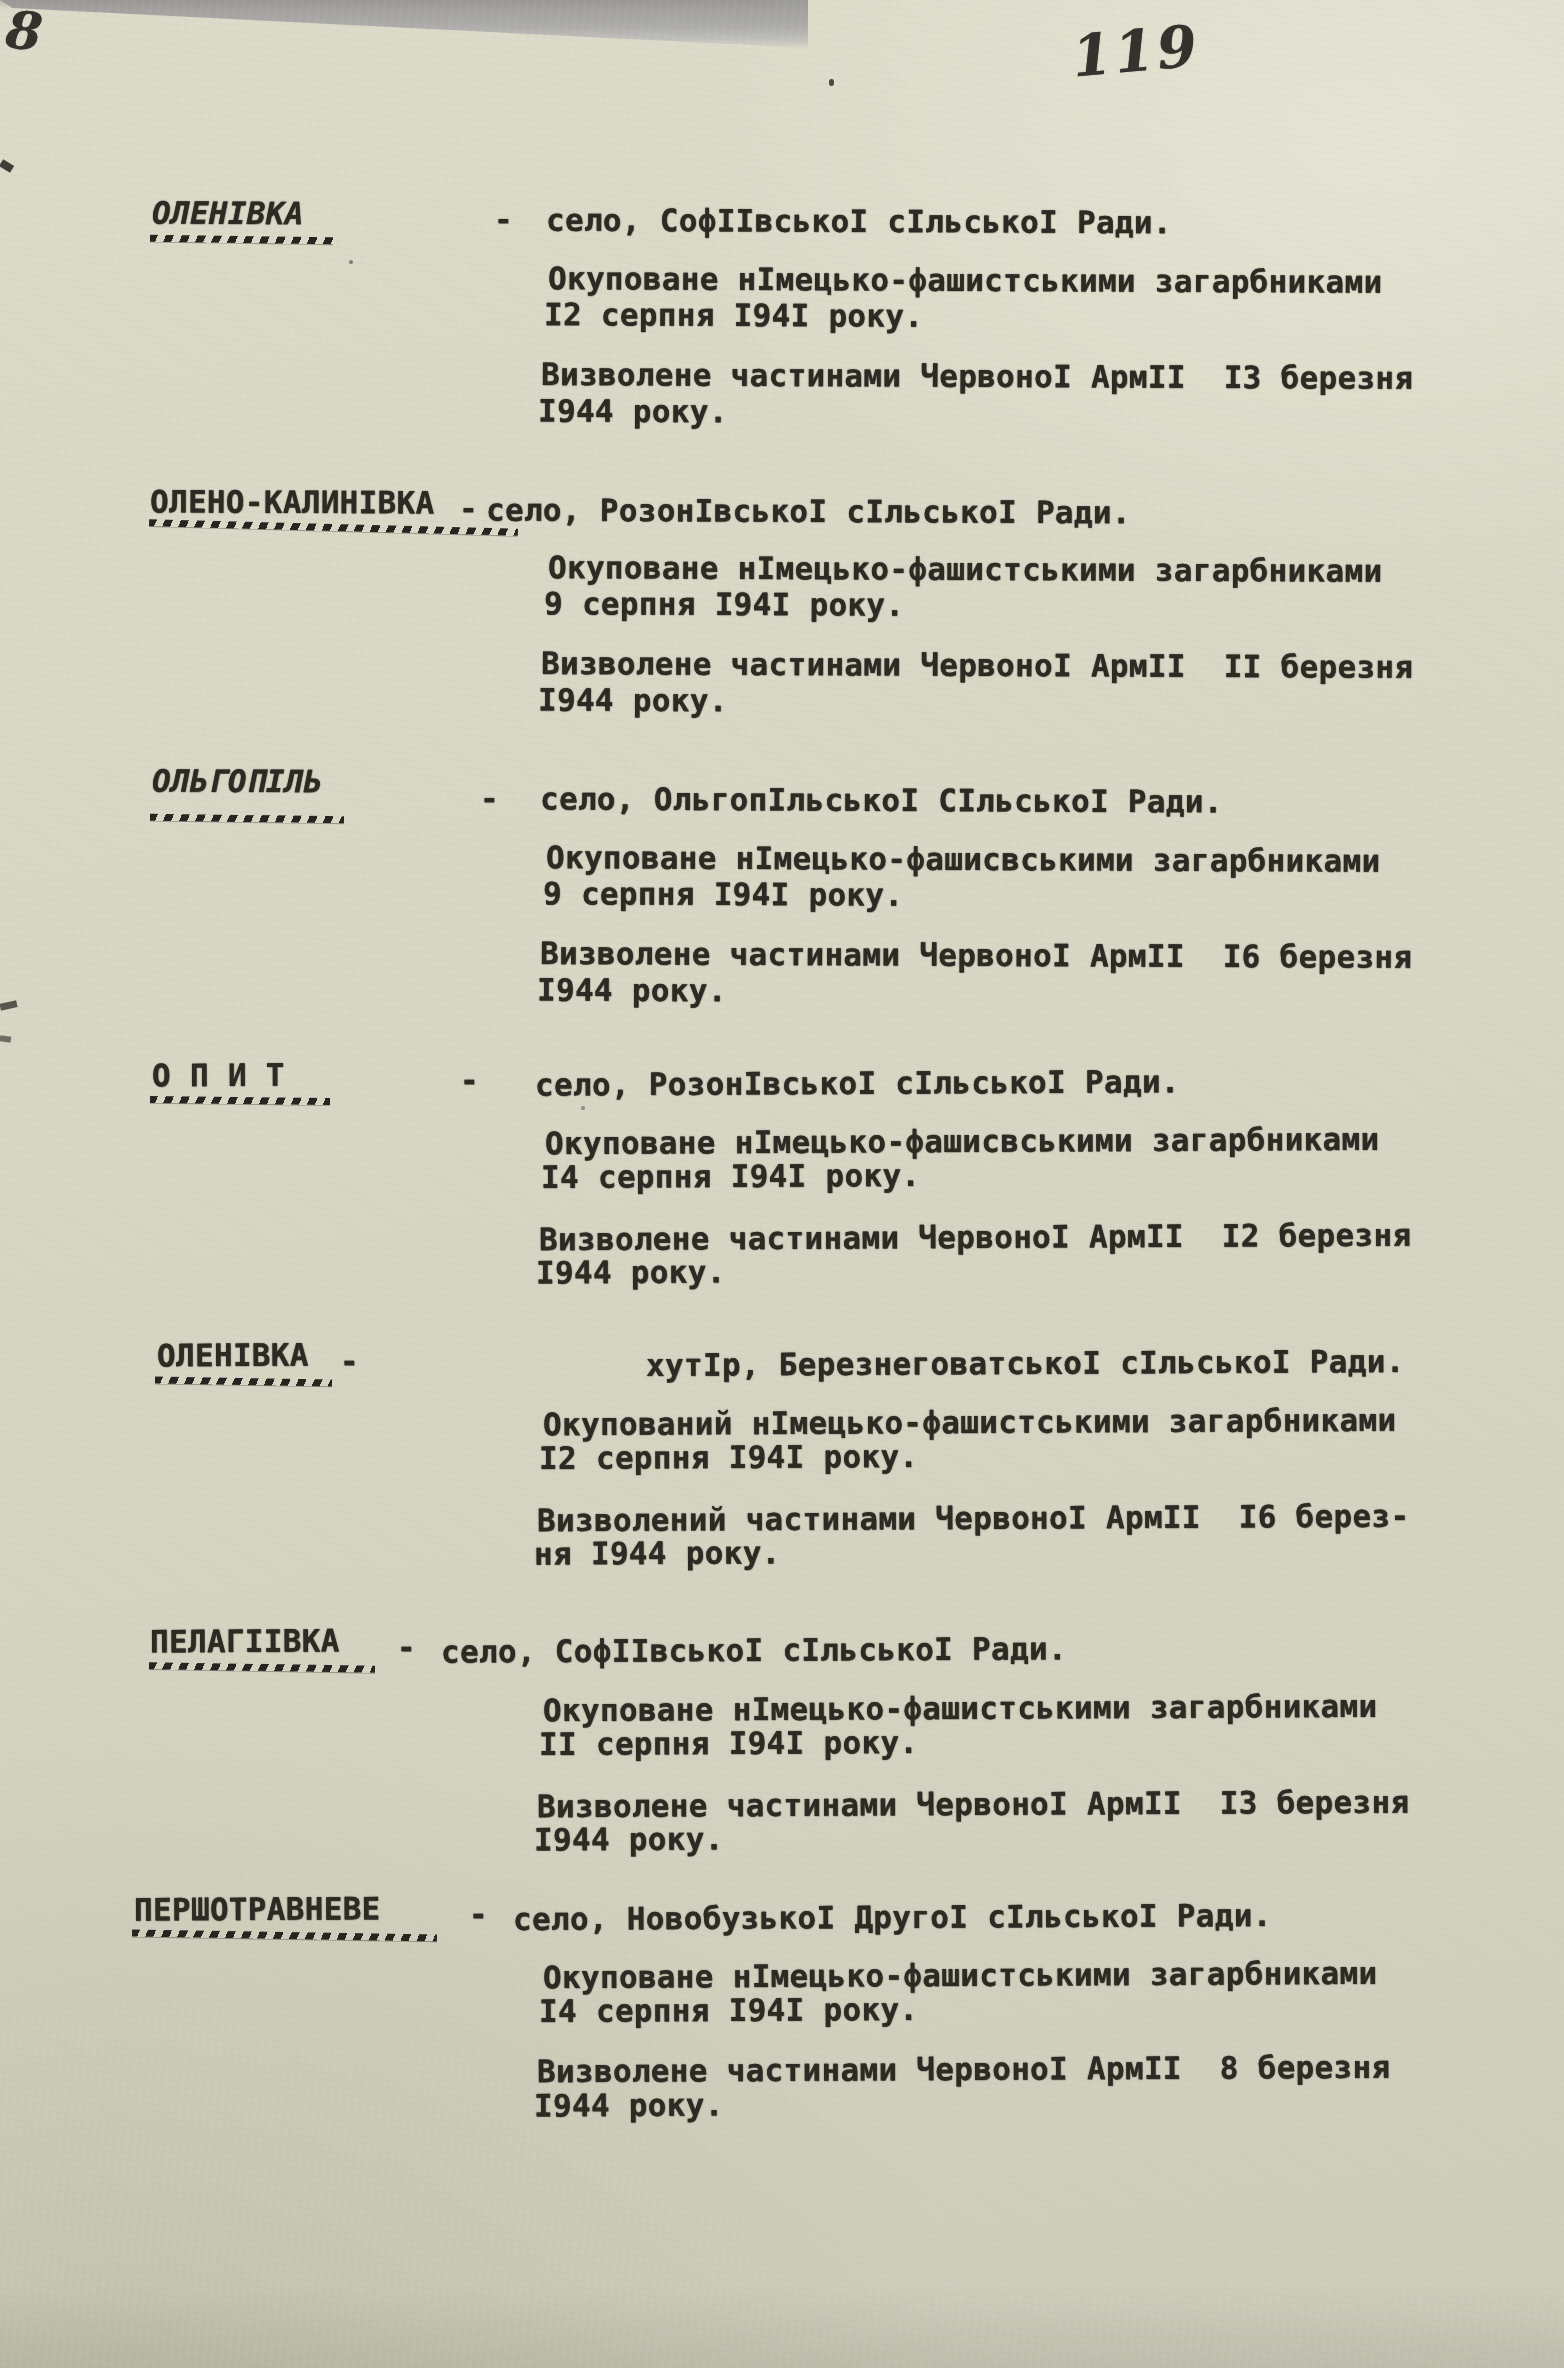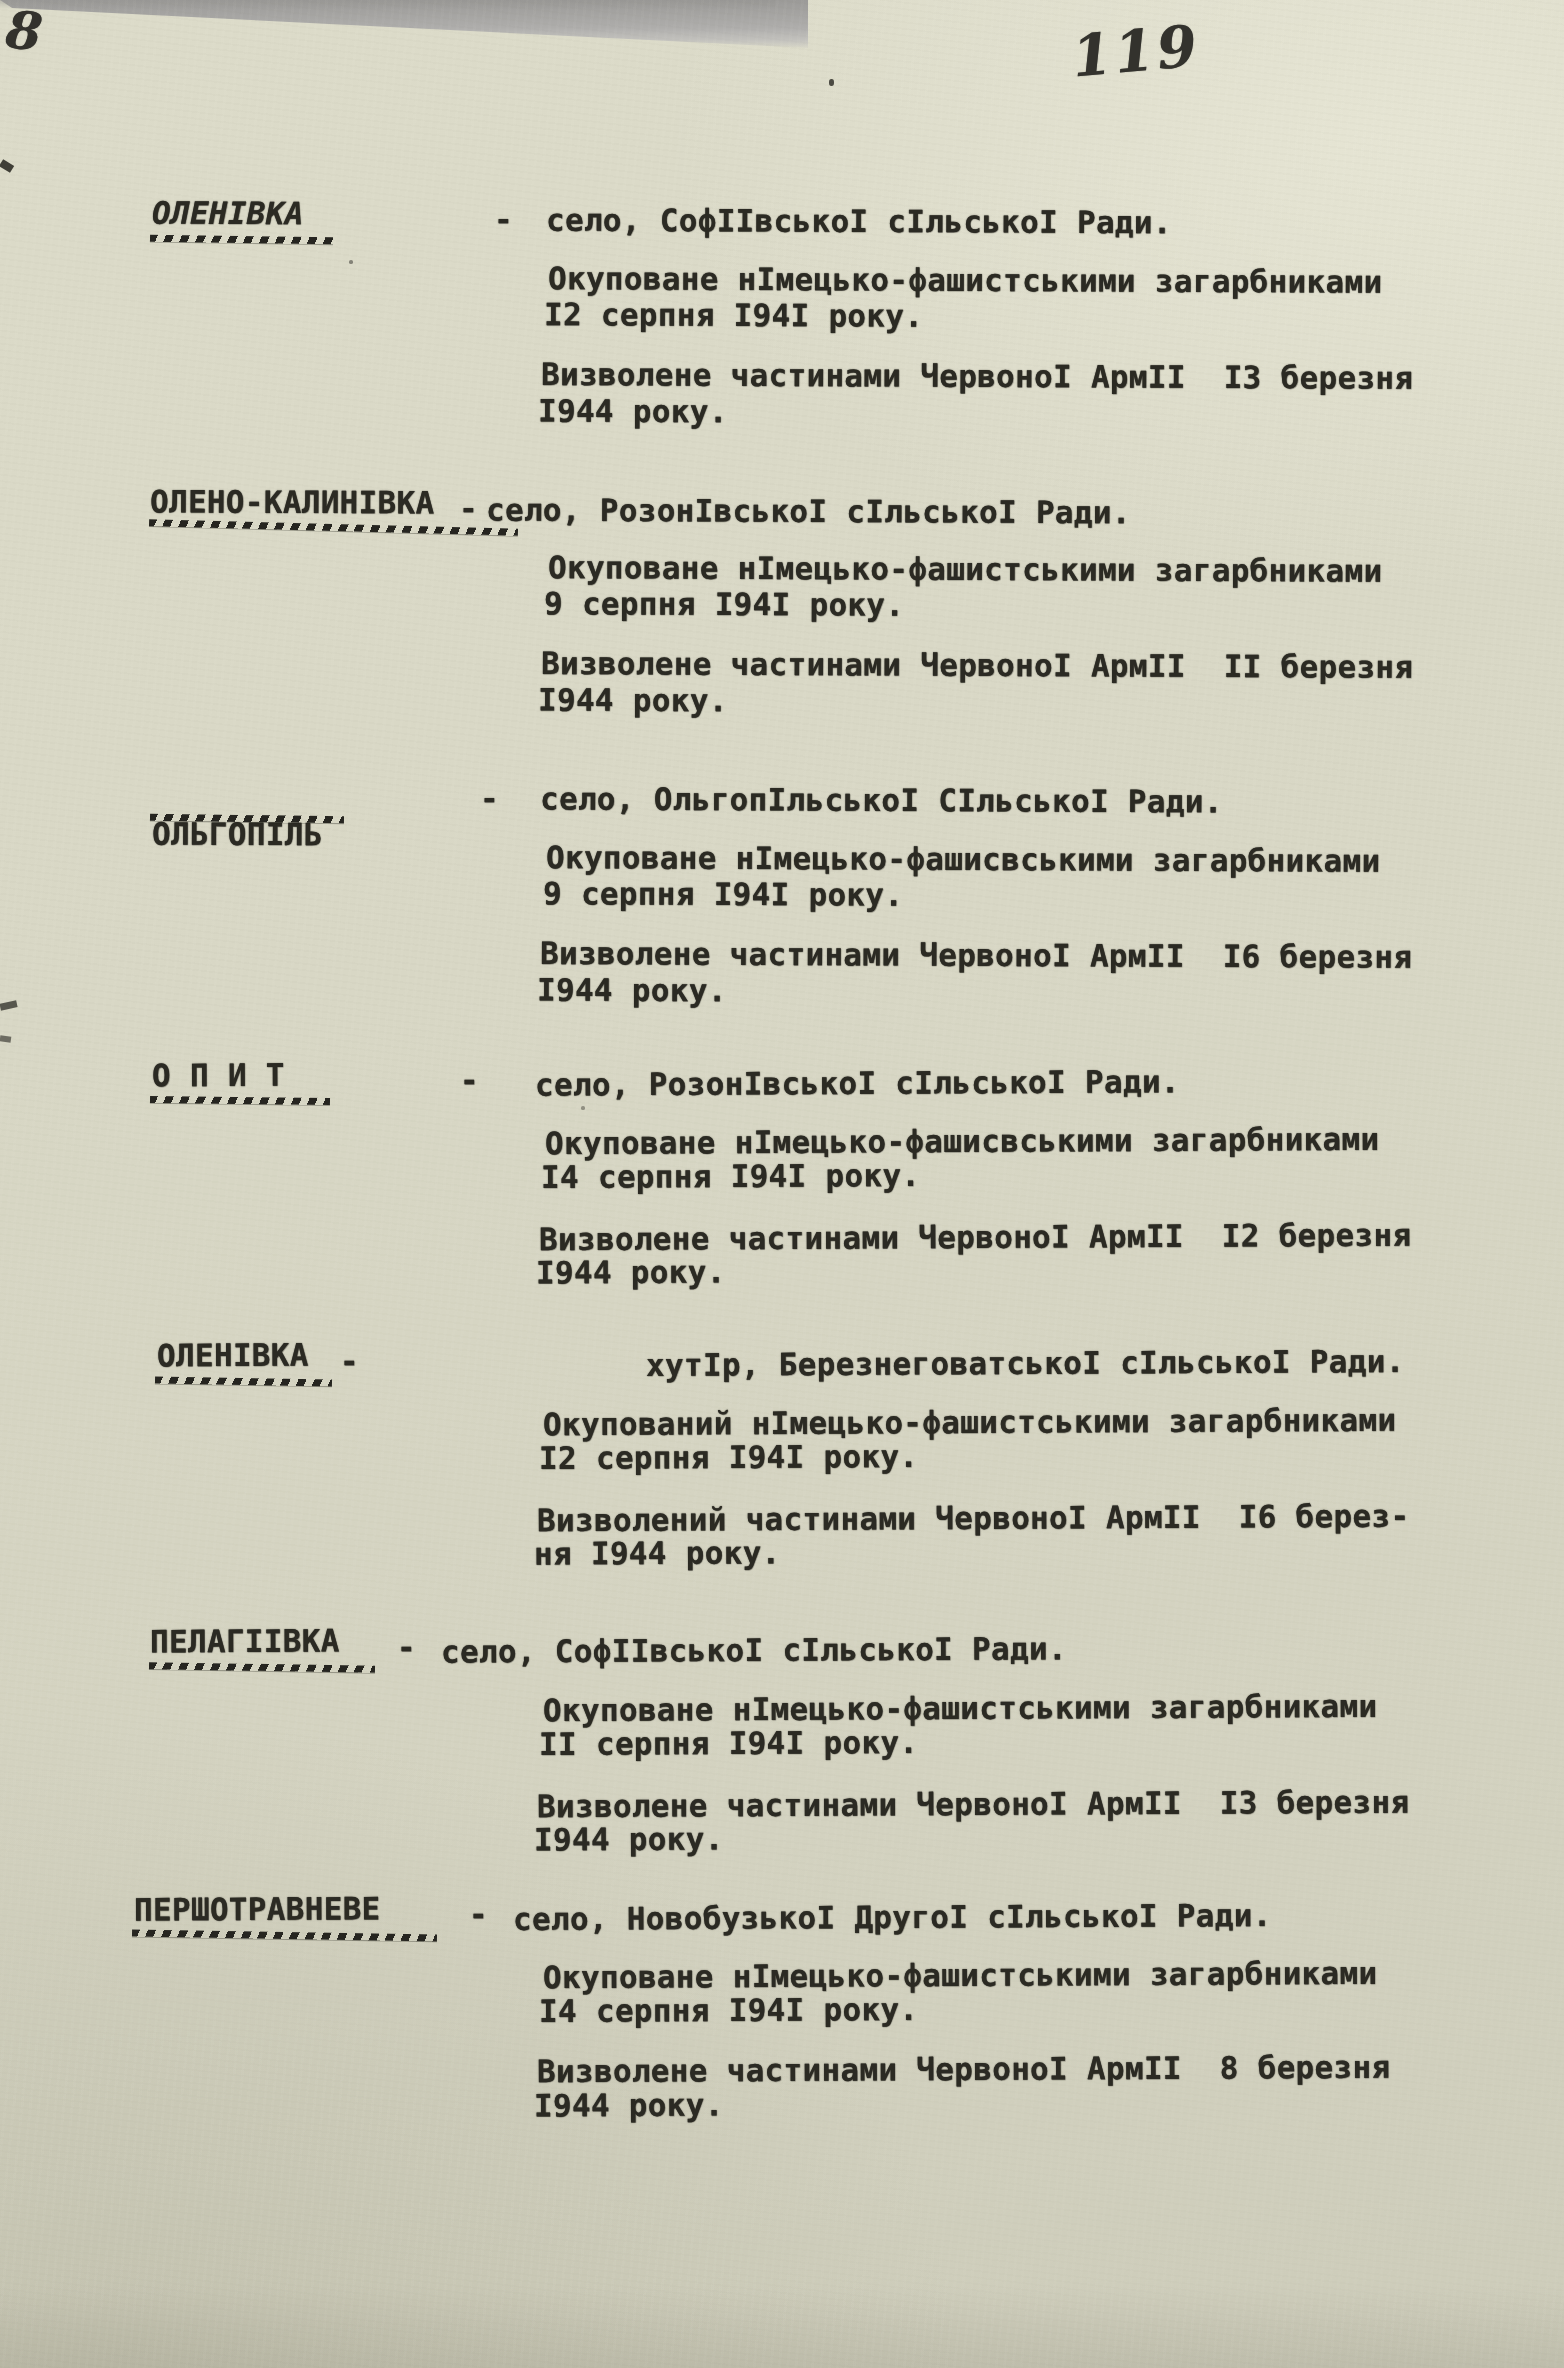--- a/index.html
+++ b/index.html
@@ -77,21 +77,21 @@
   <div class="wavy" style="left:149px;top:524px;width:369px;transform:rotate(1.5deg);"></div>
   <div class="txt tiltA" style="left:459px;top:493px;">-</div>
   <div class="txt tiltA" style="left:486px;top:496px;">село, РозонІвськоІ сІльськоІ Ради.</div>
   <div class="txt tiltA" style="left:548px;top:554px;">Окуповане нІмецько-фашистськими загарбниками</div>
   <div class="txt tiltA" style="left:544px;top:589px;">9 серпня І94І року.</div>
   <div class="txt tiltA" style="left:541px;top:650px;">Визволене частинами ЧервоноІ АрмІІ  ІІ березня</div>
   <div class="txt tiltA" style="left:538px;top:685px;">І944 року.</div>
 </div>
 
 <div>
-  <div class="txt tiltA" style="left:152px;top:819px;">ОЛЬГОПІЛЬ</div>
+  <div class="txt tiltA" style="left:152px;top:766px;font-style:italic;">ОЛЬГОПІЛЬ</div>
   <div class="wavy" style="left:150px;top:815px;width:194px;transform:rotate(.8deg);"></div>
   <div class="txt tiltA" style="left:480px;top:783px;">-</div>
   <div class="txt tiltA" style="left:540px;top:785px;">село, ОльгопІльськоІ СІльськоІ Ради.</div>
   <div class="txt tiltA" style="left:546px;top:844px;">Окуповане нІмецько-фашисвськими загарбниками</div>
   <div class="txt tiltA" style="left:543px;top:879px;">9 серпня І94І року.</div>
   <div class="txt tiltA" style="left:540px;top:940px;">Визволене частинами ЧервоноІ АрмІІ  І6 березня</div>
   <div class="txt tiltA" style="left:537px;top:975px;">І944 року.</div>
 </div>
 
 <div>

